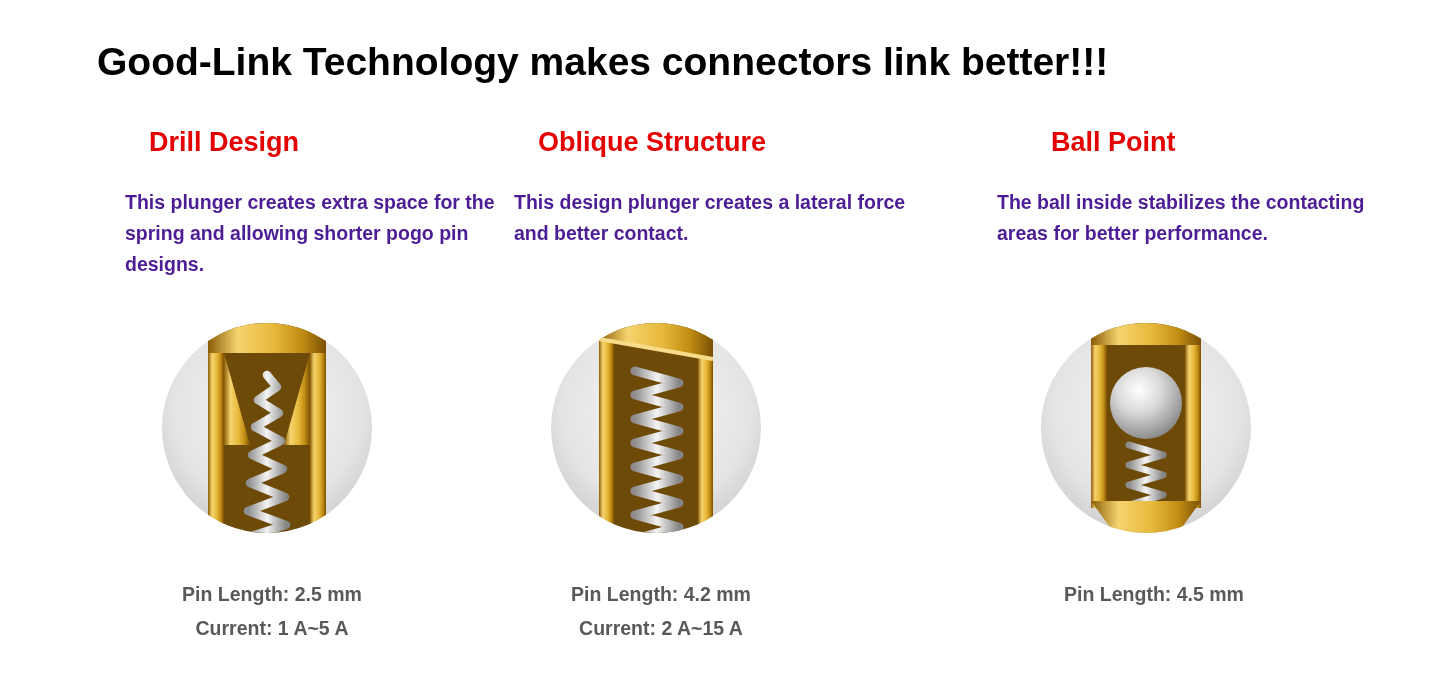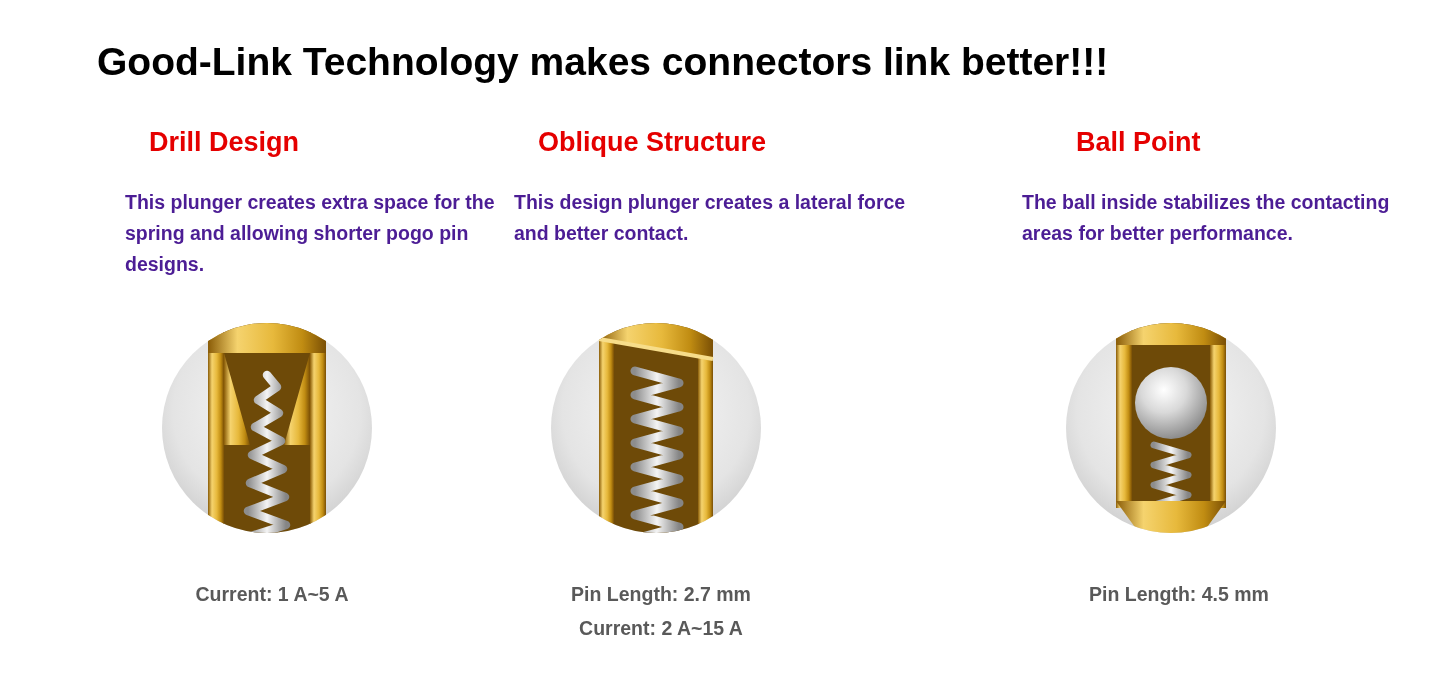--- a/index.html
+++ b/index.html
@@ -23,21 +23,21 @@
   }
   .col {
     position: absolute;
     top: 115px;
     width: 400px;
     height: 573px;
     margin-left: 39px;
   }
   .col-1 { left: 78px; }
   .col-2 { left: 467px; }
-  .col-3 { left: 975px; }
+  .col-3 { left: 950px; }
   .feature-heading {
     position: absolute;
     top: 12px;
     left: 32px;
     font-size: 27px;
     font-weight: 700;
     color: #e50000;
     white-space: nowrap;
   }
   .col-3 .feature-heading { left: 62px; }
@@ -115,20 +115,21 @@
           <rect x="46" y="0" width="16" height="210" fill="url(#gold1)"></rect>
           <rect x="148" y="0" width="16" height="210" fill="url(#gold1)"></rect>
           <rect x="46" y="0" width="118" height="30" fill="url(#gold1)"></rect>
           <polygon points="62,30 88,122 62,122" fill="url(#gold1)"></polygon>
           <polygon points="148,30 122,122 148,122" fill="url(#gold1)"></polygon>
           <polyline points="105,52 115,64 96,77 117,90 93,104 119,118 90,132 121,146 88,160 123,174 86,188 124,202 86,214" fill="none" stroke="url(#silver1)" stroke-width="8.5" stroke-linecap="round" stroke-linejoin="round"></polyline>
         </g>
       </svg>
     </div>
     <div class="feature-specs">
+      <div class="spec-line">Pin Length: 2.5 mm</div>
       <div class="spec-line">Current: 1 A~5 A</div>
     </div>
   </div>
 
   <div class="col col-2">
     <div class="feature-heading">Oblique Structure</div>
     <div class="feature-description">This design plunger creates a lateral force and better contact.</div>
     <div class="pin-illustration">
       <svg width="210" height="210" viewBox="0 0 210 210">
         <defs>
@@ -158,21 +159,21 @@
           <rect x="62" y="0" width="86" height="210" fill="#6e4a08"></rect>
           <rect x="48" y="0" width="15" height="210" fill="url(#gold2)"></rect>
           <rect x="147" y="0" width="15" height="210" fill="url(#gold2)"></rect>
           <polygon points="48,0 162,0 162,36 48,16" fill="url(#gold2)"></polygon>
           <line x1="48" y1="16" x2="162" y2="36" stroke="#f7dd8a" stroke-width="4"></line>
           <polyline points="84,48 128,60 84,72 128,84 84,96 128,108 84,120 128,132 84,144 128,156 84,168 128,180 84,192 128,204 84,216" fill="none" stroke="url(#silver2)" stroke-width="9" stroke-linecap="round" stroke-linejoin="round"></polyline>
         </g>
       </svg>
     </div>
     <div class="feature-specs">
-      <div class="spec-line">Pin Length: 2.7 mm</div>
+      <div class="spec-line">Pin Length: 4.2 mm</div>
       <div class="spec-line">Current: 2 A~15 A</div>
     </div>
   </div>
 
   <div class="col col-3">
     <div class="feature-heading">Ball Point</div>
     <div class="feature-description">The ball inside stabilizes the contacting areas for better performance.</div>
     <div class="pin-illustration">
       <svg width="210" height="210" viewBox="0 0 210 210">
         <defs>

